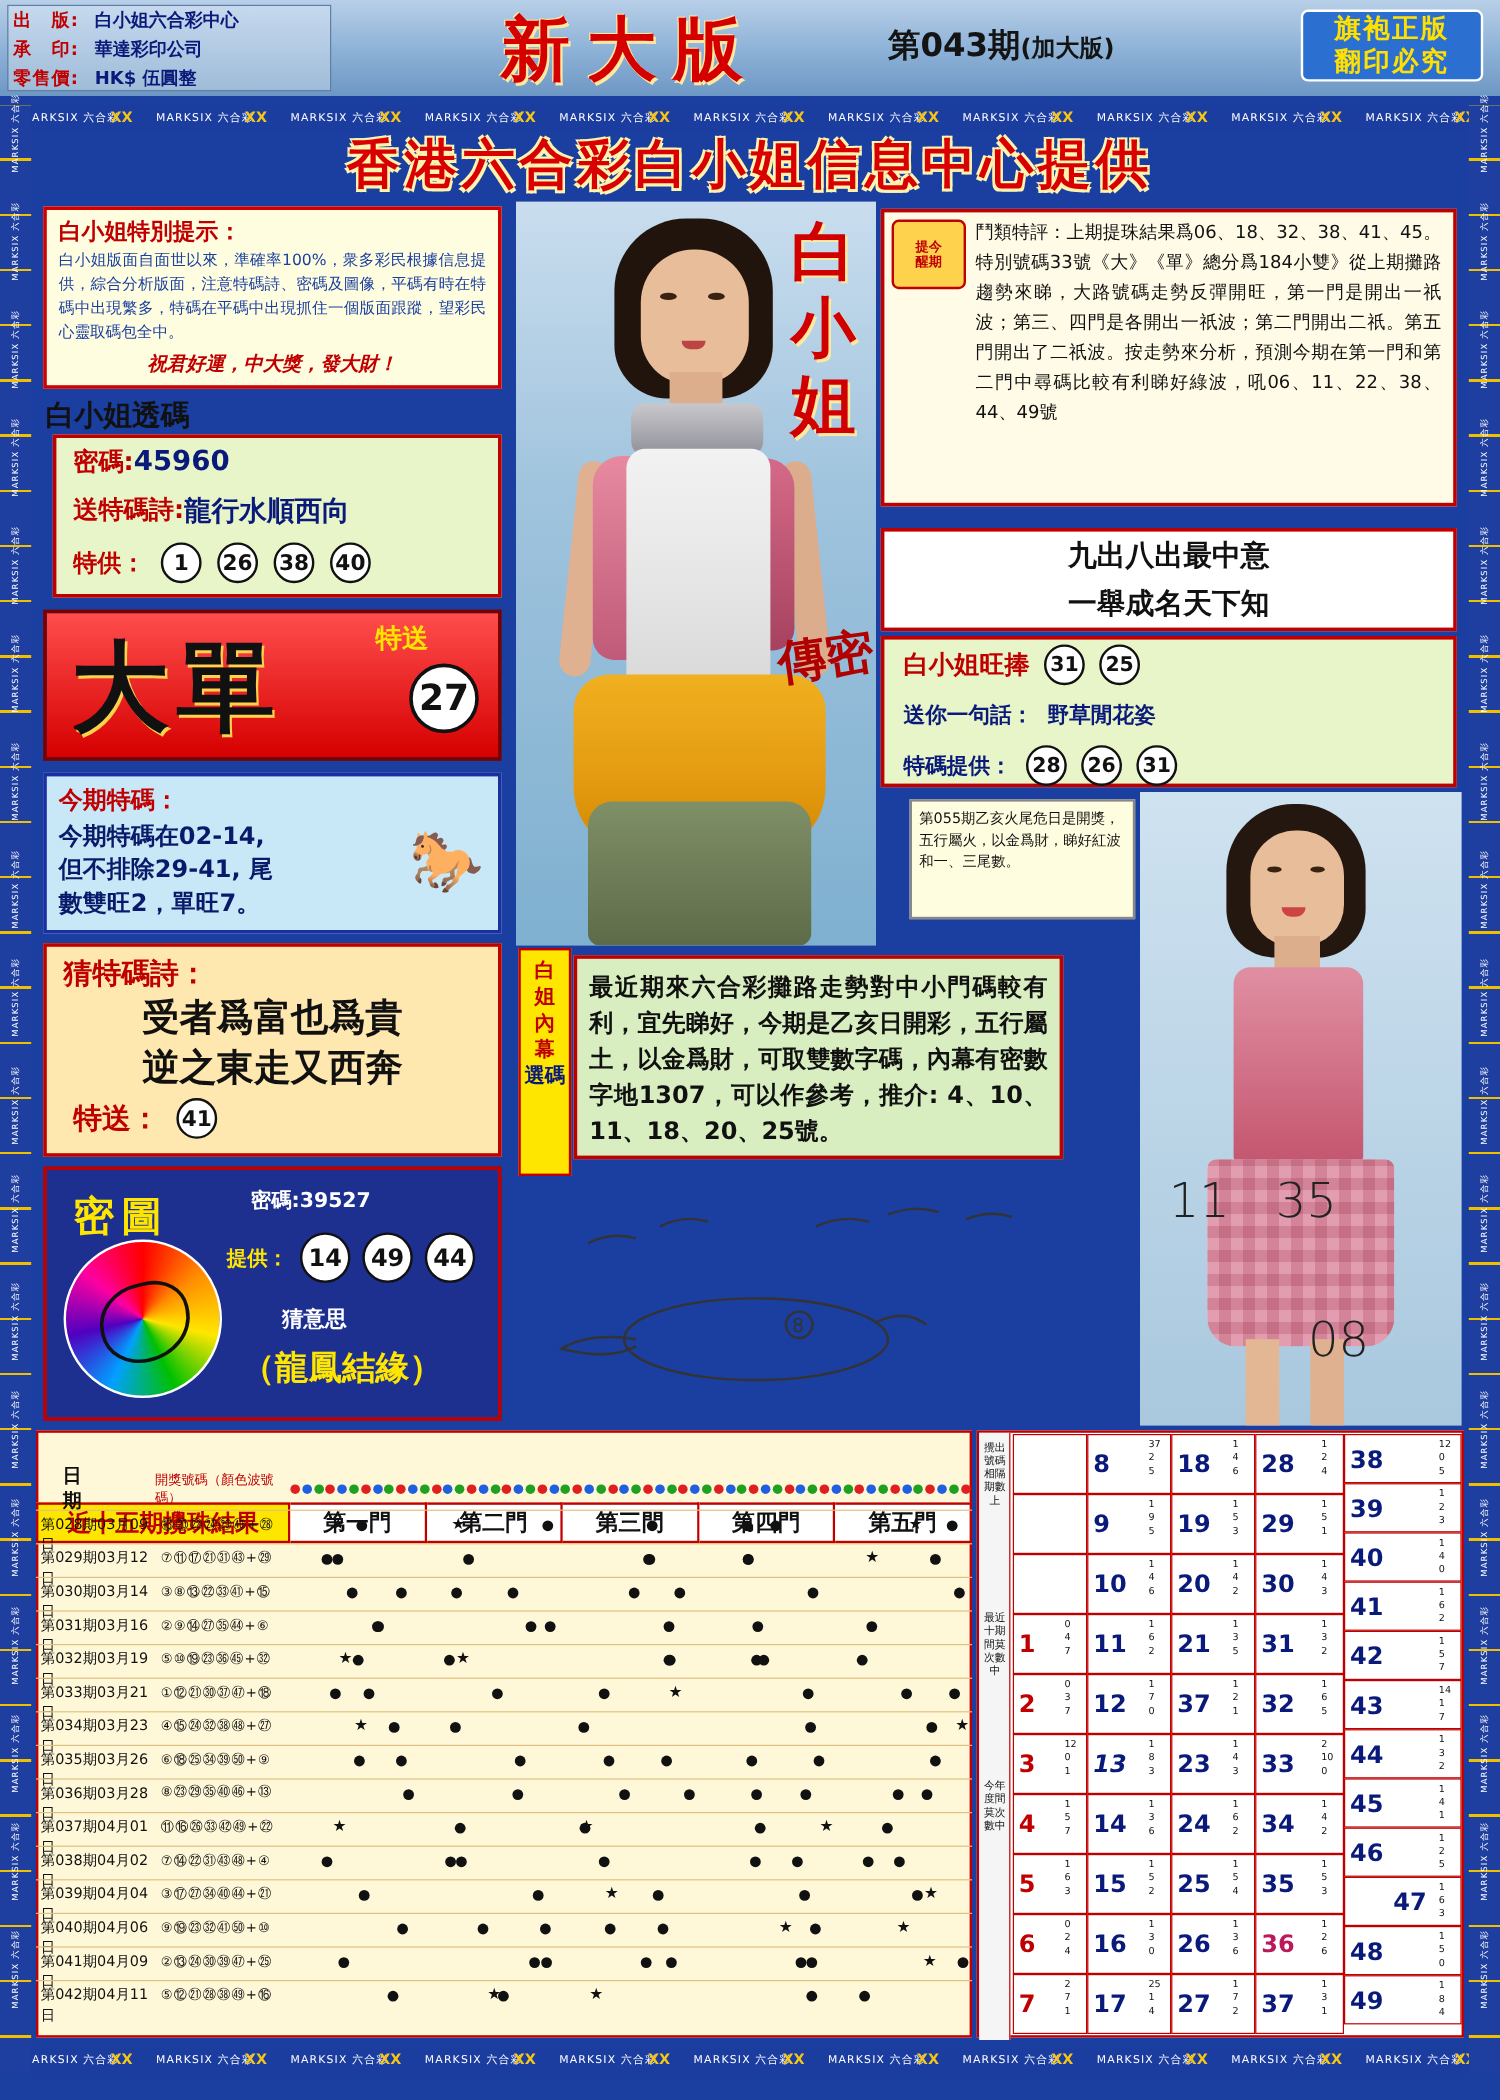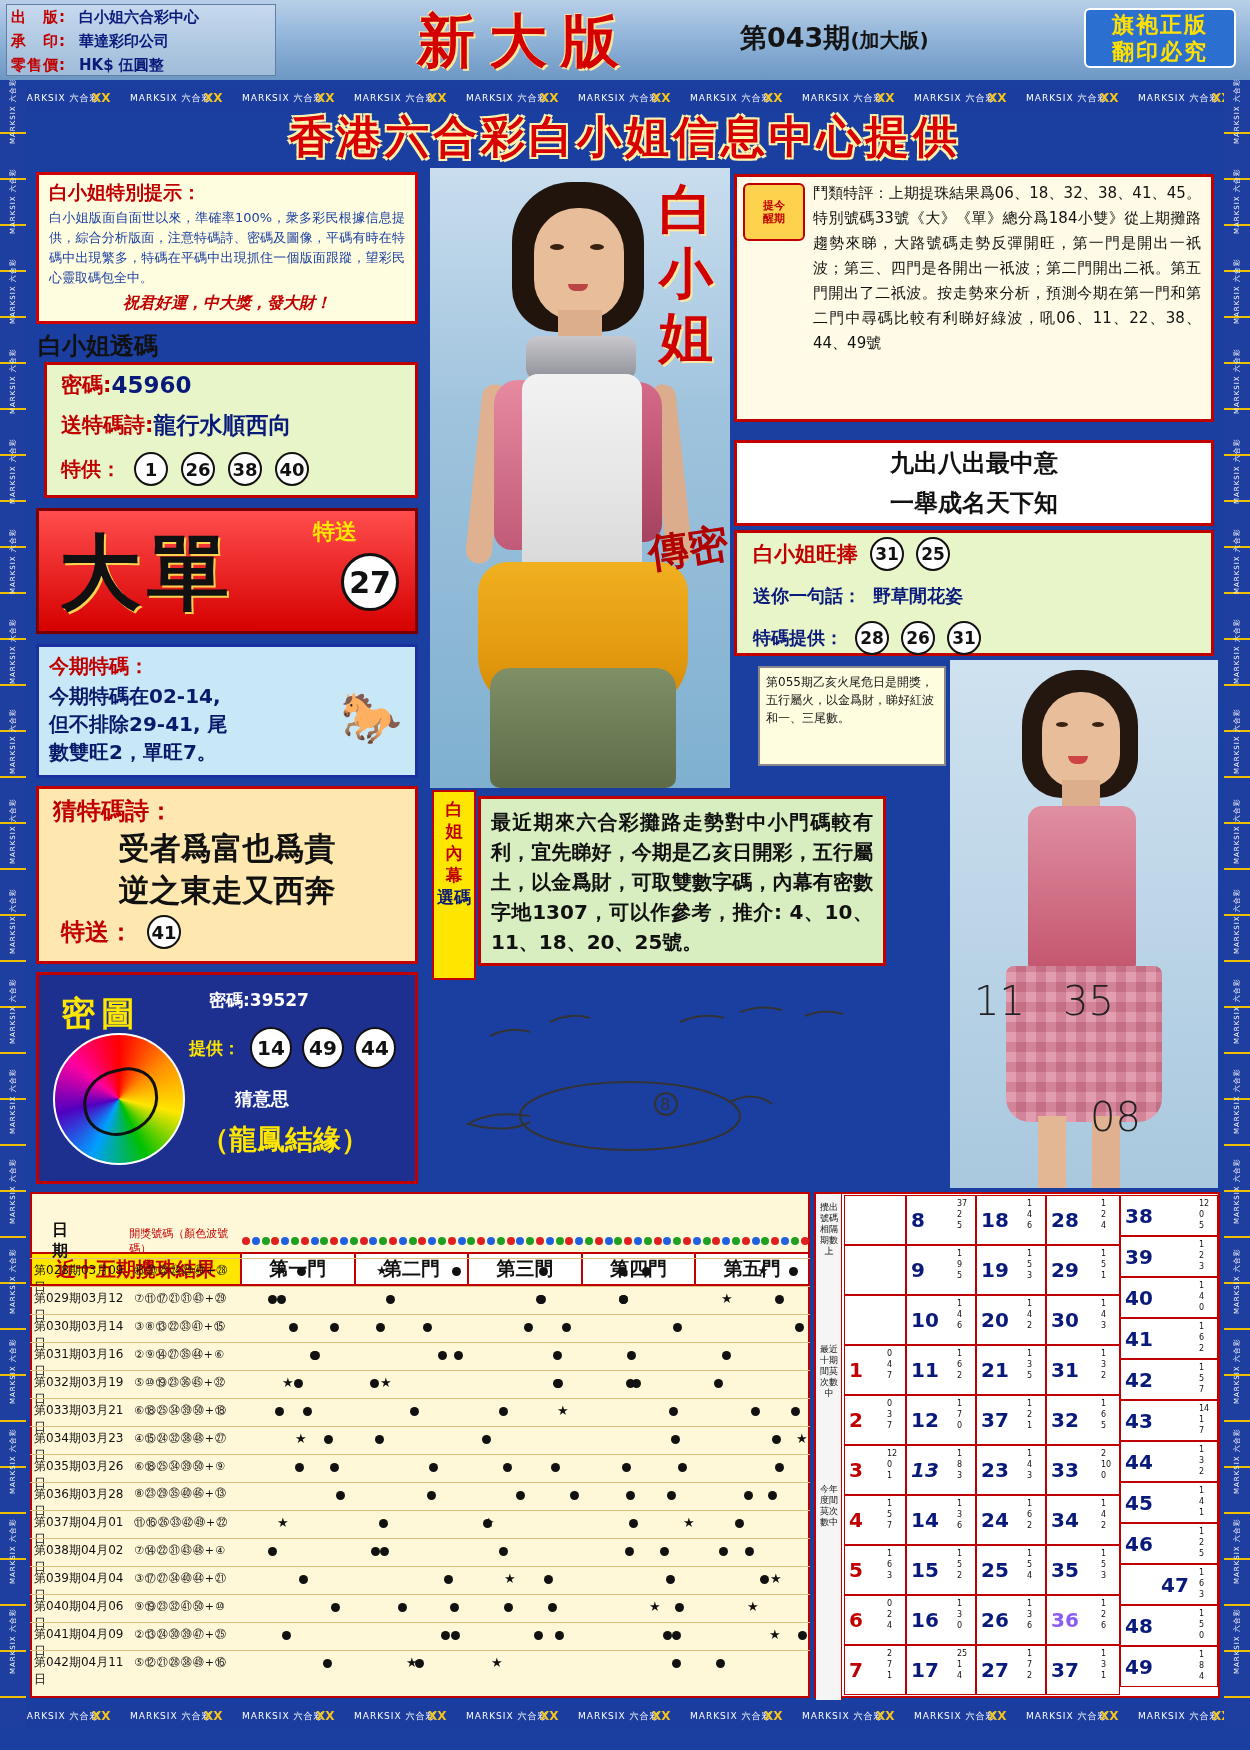--- a/index.html
+++ b/index.html
@@ -669,21 +669,21 @@
         <span class="cell-star" style="left: 350px;">★</span>
         <span class="cell-dot" style="left: 340px;"></span>
         <span class="cell-dot" style="left: 524px;"></span>
         <span class="cell-dot" style="left: 523px;"></span>
         <span class="cell-dot" style="left: 596px;"></span>
         <span class="cell-dot" style="left: 602px;"></span>
         <span class="cell-dot" style="left: 684px;"></span>
       </div>
       <div class="row" style="top: 1398px;">
         <span class="dt">第033期03月21日</span>
-        <span class="codes">⑥⑱㉕㉞㊴㊿+⑱</span>
+        <span class="codes">①⑫㉑㉚㊲㊼+⑱</span>
         <span class="cell-dot" style="left: 273px;"></span>
         <span class="cell-dot" style="left: 245px;"></span>
         <span class="cell-dot" style="left: 380px;"></span>
         <span class="cell-star" style="left: 527px;">★</span>
         <span class="cell-dot" style="left: 469px;"></span>
         <span class="cell-dot" style="left: 639px;"></span>
         <span class="cell-dot" style="left: 761px;"></span>
         <span class="cell-dot" style="left: 721px;"></span>
       </div>
       <div class="row" style="top: 1426px;">
@@ -1006,21 +1006,21 @@
           <span class="sm" style="left: 54px; top: 14px;">4</span>
           <span class="sm" style="left: 54px; top: 25px;">2</span>
         </div>
         <div class="ncell" style="left: 230px; top: 351px; width: 74px; height: 50px;">
           <span class="big" style="color: rgb(10, 26, 122);">35</span>
           <span class="sm" style="left: 54px; top: 3px;">1</span>
           <span class="sm" style="left: 54px; top: 14px;">5</span>
           <span class="sm" style="left: 54px; top: 25px;">3</span>
         </div>
         <div class="ncell" style="left: 230px; top: 401px; width: 74px; height: 50px;">
-          <span class="big" style="color: #8b5cf6;">36</span>
+          <span class="big" style="color: #be185d;">36</span>
           <span class="sm" style="left: 54px; top: 3px;">1</span>
           <span class="sm" style="left: 54px; top: 14px;">2</span>
           <span class="sm" style="left: 54px; top: 25px;">6</span>
         </div>
         <div class="ncell" style="left: 230px; top: 451px; width: 74px; height: 50px;">
           <span class="big" style="color: rgb(10, 26, 122);">37</span>
           <span class="sm" style="left: 54px; top: 3px;">1</span>
           <span class="sm" style="left: 54px; top: 14px;">3</span>
           <span class="sm" style="left: 54px; top: 25px;">1</span>
         </div>

